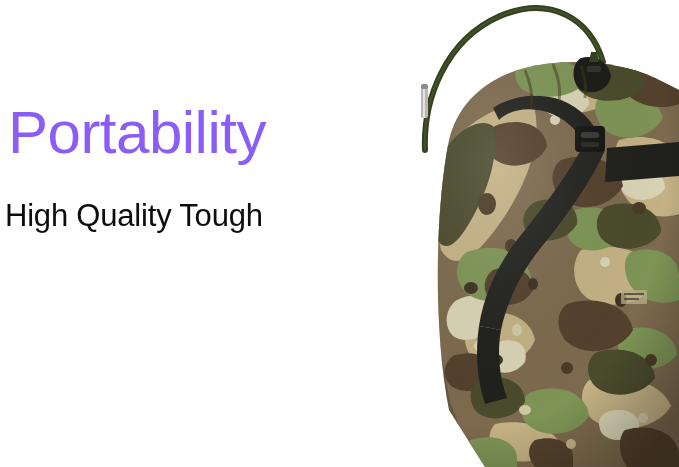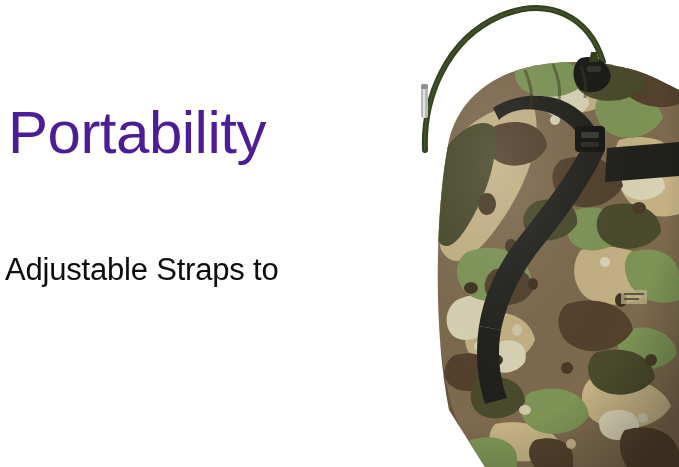--- a/index.html
+++ b/index.html
@@ -12,21 +12,21 @@
     position:relative;width:679px;height:467px;
     background:#ffffff;overflow:hidden;
   }
   
   .text-panel{
     position:absolute;left:0;top:0;width:380px;height:467px;
   }
   .headline{
     position:absolute;left:8px;top:100px;
     font-size:60px;line-height:66px;
-    font-weight:400;color:#4c1d95;
+    font-weight:400;color:#8b5cf6;
     letter-spacing:-0.5px;
     white-space:nowrap;
   }
   .subline{
     position:absolute;left:5px;
     font-size:31px;line-height:34px;
     font-weight:400;color:#0d0d0d;
     letter-spacing:-0.2px;
     white-space:nowrap;
   }
@@ -43,22 +43,22 @@
   .photo svg{display:block;}
 </style>
 </head>
 <body>
 
 <div id="page">
 
   <div class="text-panel">
     <div class="headline">Portability</div>
 
-
-    <div class="subline sub2">Adjustable Straps to</div>
+    <div class="subline sub1">High Quality Tough</div>
+
 
   </div>
 
   <div class="photo">
     <svg width="304" height="467" viewBox="0 0 304 467" xmlns="http://www.w3.org/2000/svg">
       <defs>
 
         <clipPath id="bagClip">
           <path d="M74 140
                    C 82 105, 110 78, 150 68

